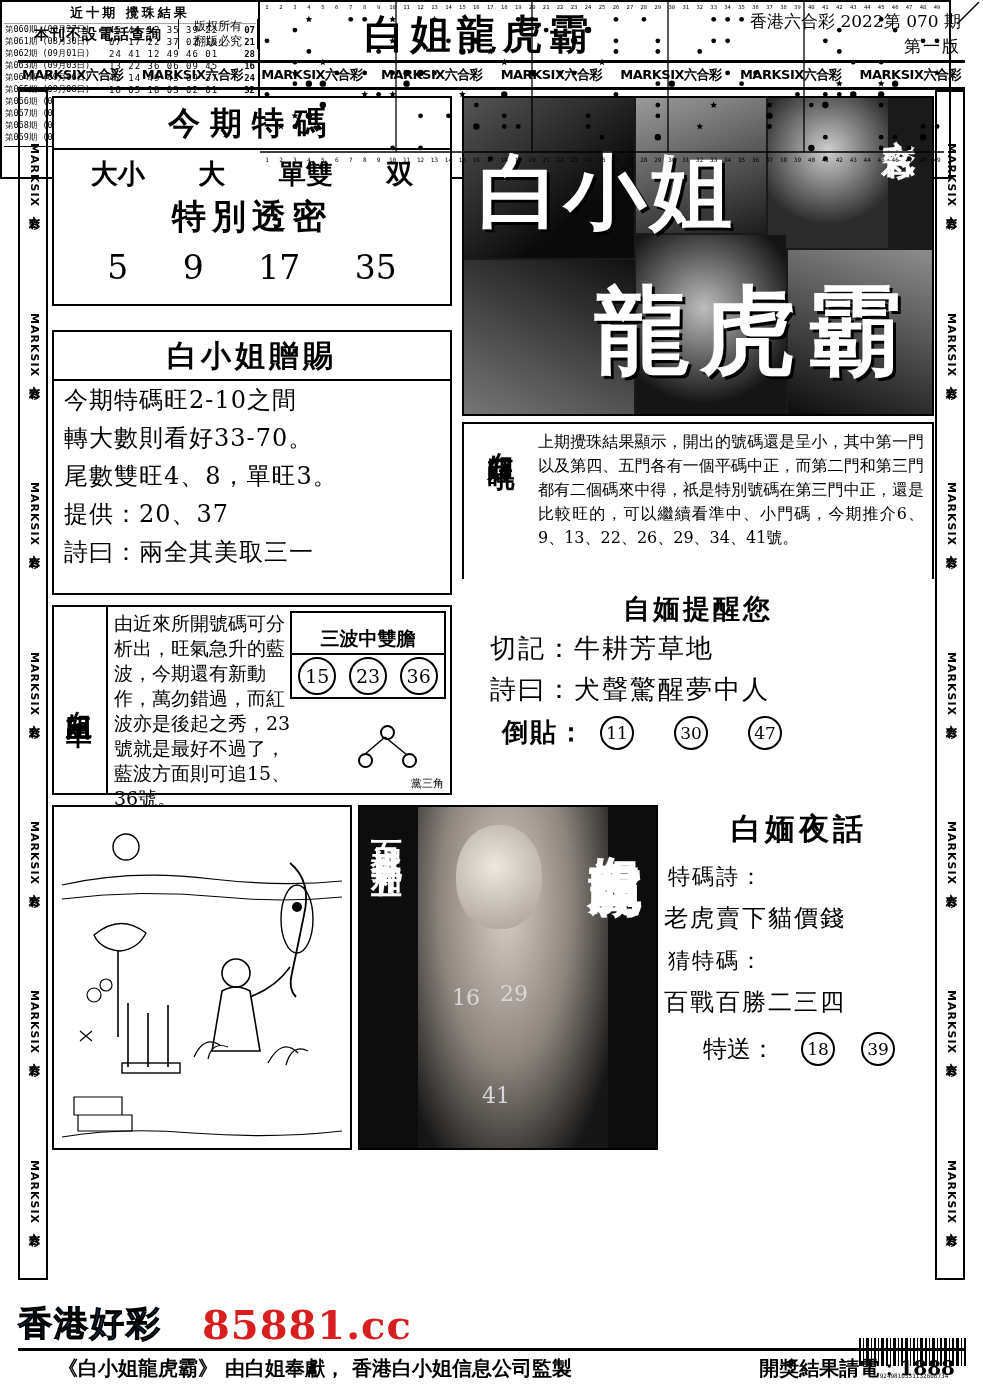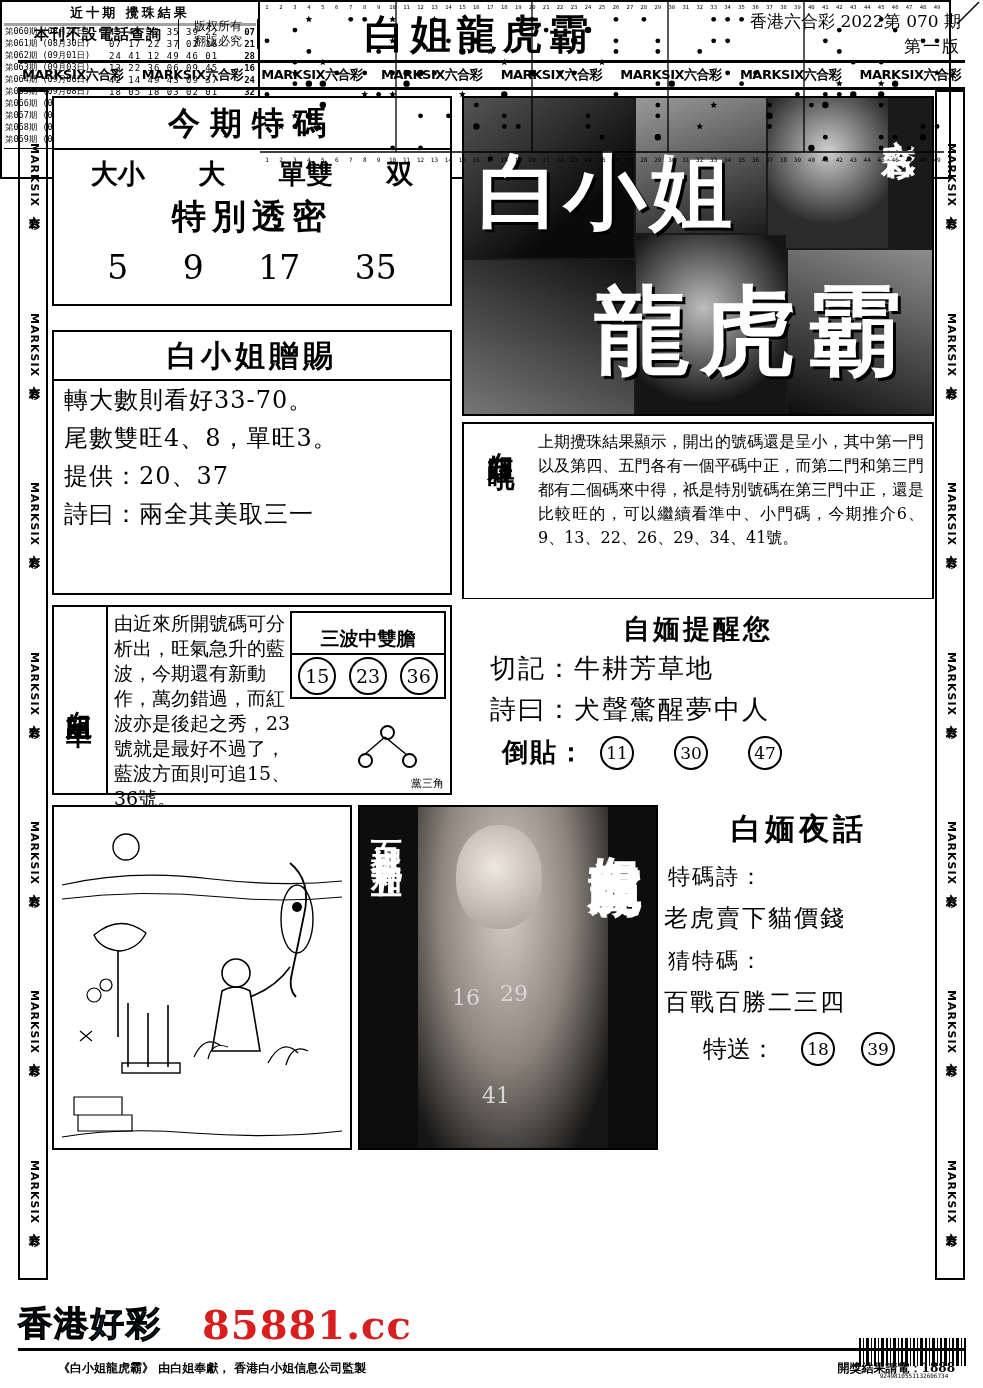--- a/index.html
+++ b/index.html
@@ -65,21 +65,21 @@
   .ph-vert{position:absolute;right:10px;top:14px;writing-mode:vertical-rl;font-size:34px;font-weight:bold;color:#fff;font-family:"DejaVu Serif",serif;letter-spacing:3px;}
 
   
   #b-ana{left:462px;top:422px;width:472px;height:178px;}
   .ana-wrap{display:flex;height:100%;}
   .ana-left{width:74px;display:flex;align-items:flex-start;justify-content:center;padding-top:6px;}
   .ana-left b{writing-mode:vertical-rl;font-size:27px;font-weight:bold;font-family:"DejaVu Serif",serif;letter-spacing:4px;}
   .ana-text{flex:1;font-size:16px;line-height:24px;font-family:"DejaVu Serif",serif;padding:6px 8px 0 0;text-align:justify;}
 
   
-  #b-remind{left:462px;top:599px;width:472px;height:190px;border:none;}
+  #b-remind{left:462px;top:579px;width:472px;height:190px;border:none;}
   .rm-title{text-align:center;font-size:27px;font-weight:bold;font-family:"DejaVu Serif",serif;letter-spacing:3px;padding-top:12px;}
   .rm-line{font-size:26px;font-family:"DejaVu Serif",serif;padding:4px 0 2px 28px;letter-spacing:2px;}
   .rm-bottom{display:flex;align-items:center;padding:6px 0 0 40px;}
   .rm-bottom .lbl{font-size:26px;font-weight:bold;font-family:"DejaVu Serif",serif;letter-spacing:2px;}
   .rm-bottom .nums{display:flex;gap:40px;margin-left:14px;}
 
   
   #b-draw{left:52px;top:805px;width:300px;height:345px;}
   
   #b-pic{left:358px;top:805px;width:300px;height:345px;background:#0d0d0d;overflow:hidden;}
@@ -91,34 +91,34 @@
   #b-night{left:664px;top:805px;width:270px;height:345px;border:none;}
   .nt-title{text-align:center;font-size:30px;font-weight:bold;font-family:"DejaVu Serif",serif;letter-spacing:4px;padding-top:4px;}
   .nt-sub{font-size:22px;font-family:"DejaVu Serif",serif;padding:12px 0 0 4px;letter-spacing:2px;}
   .nt-poem{font-size:24px;font-family:Liberation Sans, sans-serif;text-align:left;padding:10px 0 0;letter-spacing:2px;}
   .nt-send{display:flex;align-items:center;justify-content:center;gap:26px;padding-top:14px;font-size:24px;font-family:"DejaVu Serif",serif;}
 
   
   #b-bottom{left:18px;top:1156px;width:947px;height:175px;border:2px solid #000;}
   .bt-wrap{display:flex;height:100%;}
   .bt-left{width:258px;border-right:2px solid #000;box-sizing:border-box;padding:2px 2px 0;}
-  .bt-hdr{text-align:center;font-size:13px;font-weight:bold;letter-spacing:3px;font-family:"DejaVu Serif",serif;border-bottom:3px solid #a3a3a3;padding-bottom:1px;}
+  .bt-hdr{text-align:center;font-size:13px;font-weight:bold;letter-spacing:3px;font-family:"DejaVu Serif",serif;border-bottom:1px solid #a3a3a3;padding-bottom:1px;}
   table.res{width:100%;border-collapse:collapse;font-size:9px;font-family:"DejaVu Sans Mono","Liberation Mono",monospace;}
   table.res td{padding:0 1px;white-space:nowrap;}
   table.res td.lbl{font-size:8.5px;}
   table.res td.num{letter-spacing:1px;}
   table.res td.sp{font-weight:bold;text-align:right;}
   .bt-right{flex:1;position:relative;}
   .dotsvg{display:block;}
 
   
   .promo{position:absolute;left:18px;top:1300px;width:947px;height:48px;display:flex;align-items:center;}
   .promo .cn{font-size:34px;font-weight:bold;color:#0369a1;font-family:"DejaVu Serif",serif;letter-spacing:2px;-webkit-text-stroke:1px #000;}
   .promo .num{font-size:40px;font-weight:bold;color:#d81e1e;font-family:"DejaVu Serif",serif;margin-left:40px;letter-spacing:1px;}
-  .footer{position:absolute;left:18px;top:1348px;width:947px;height:34px;border-top:3px solid #000;display:flex;align-items:center;font-size:12px;font-family:"DejaVu Serif",serif;font-weight:bold;}
+  .footer{position:absolute;left:18px;top:1348px;width:947px;height:34px;border-top:3px solid #000;display:flex;align-items:center;font-size:20px;font-family:"DejaVu Serif",serif;font-weight:bold;}
   .footer .f1{padding-left:40px;}
   .footer .f2{margin-left:auto;padding-right:10px;}
   .barcode{position:absolute;right:14px;top:1338px;width:110px;height:40px;}
   .barcode .bcnum{font-size:6px;text-align:center;font-family:"DejaVu Sans Mono",monospace;}
   .corner{position:absolute;right:2px;top:0;width:26px;height:26px;}
 </style>
 </head>
 <body>
 
 <div class="page">
@@ -178,20 +178,21 @@
     <div class="jq-nums">
       <span>5</span>
       <span>9</span>
       <span>17</span>
       <span>35</span>
     </div>
   </div>
 
   <div class="box" id="b-gift">
     <div class="gift-title">白小姐贈賜</div>
+    <div class="gift-line">今期特碼旺2-10之間</div>
     <div class="gift-line">轉大數則看好33-70。</div>
     <div class="gift-line">尾數雙旺4、8，單旺3。</div>
     <div class="gift-line">提供：20、37</div>
     <div class="gift-line">詩曰：兩全其美取三一</div>
   </div>
 
   <div class="box" id="b-san">
     <div class="san-wrap">
       <div class="san-left">
         <b>白姐三中二</b>

